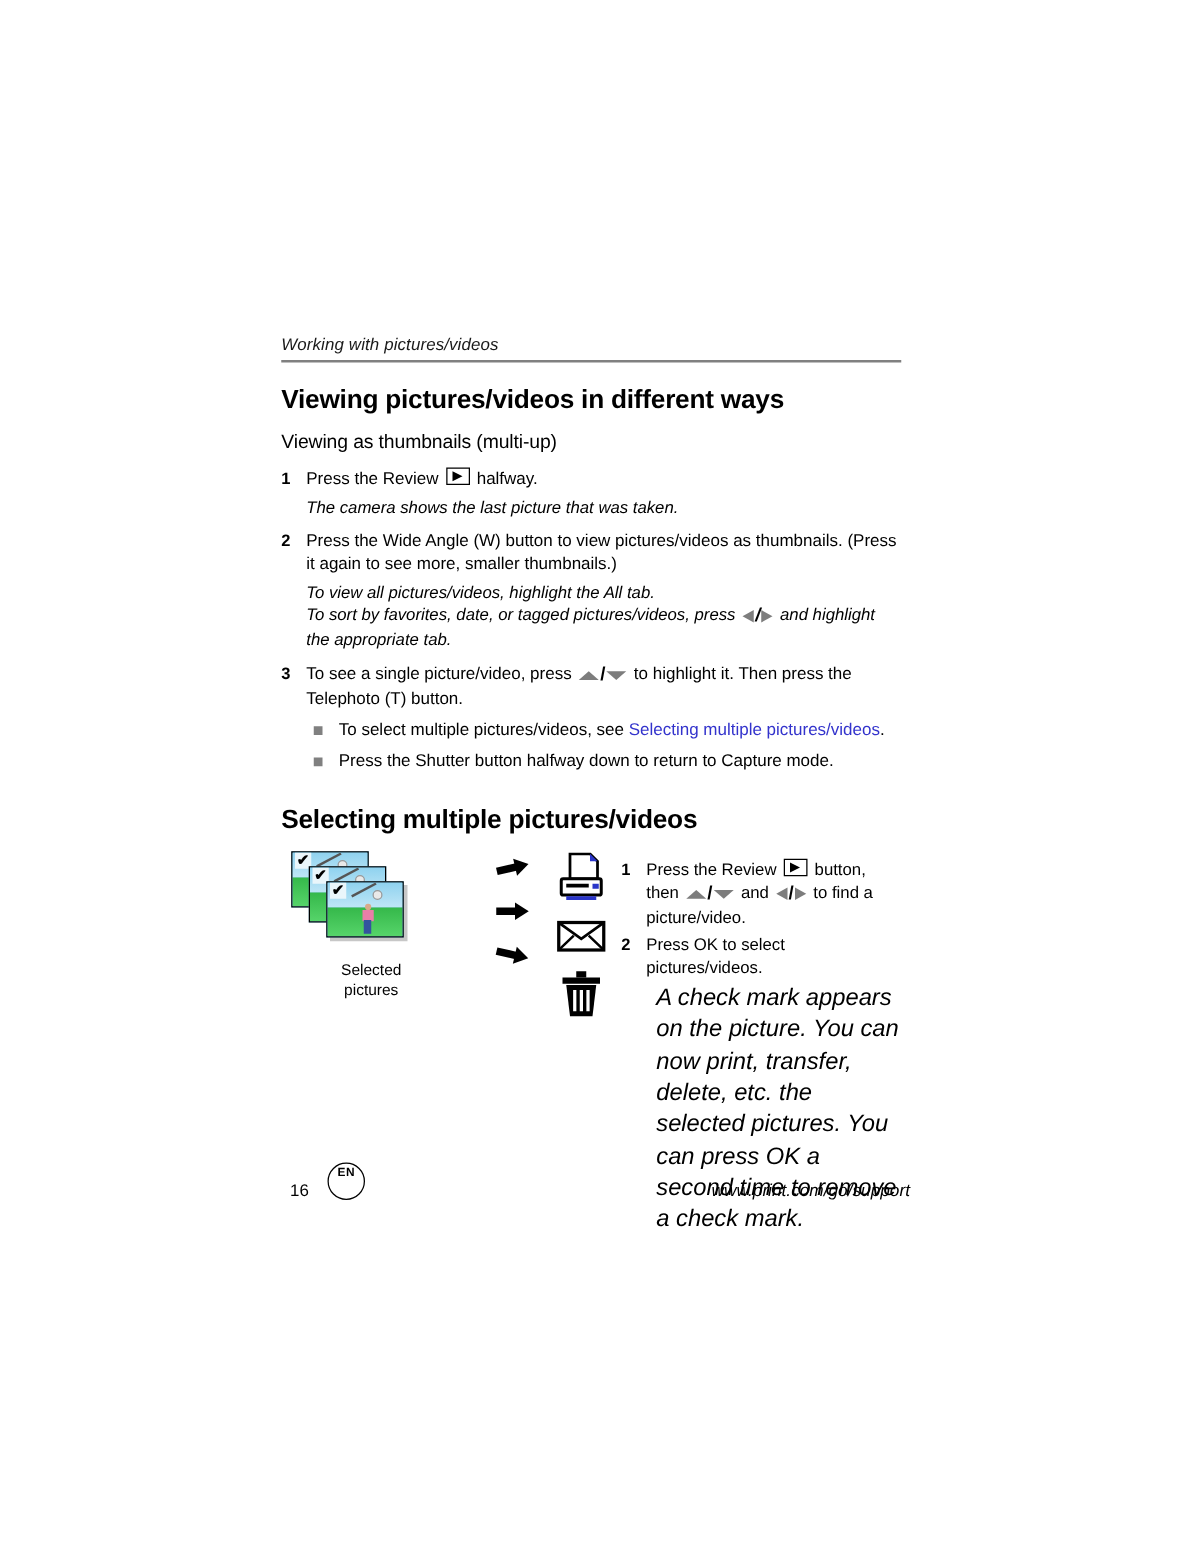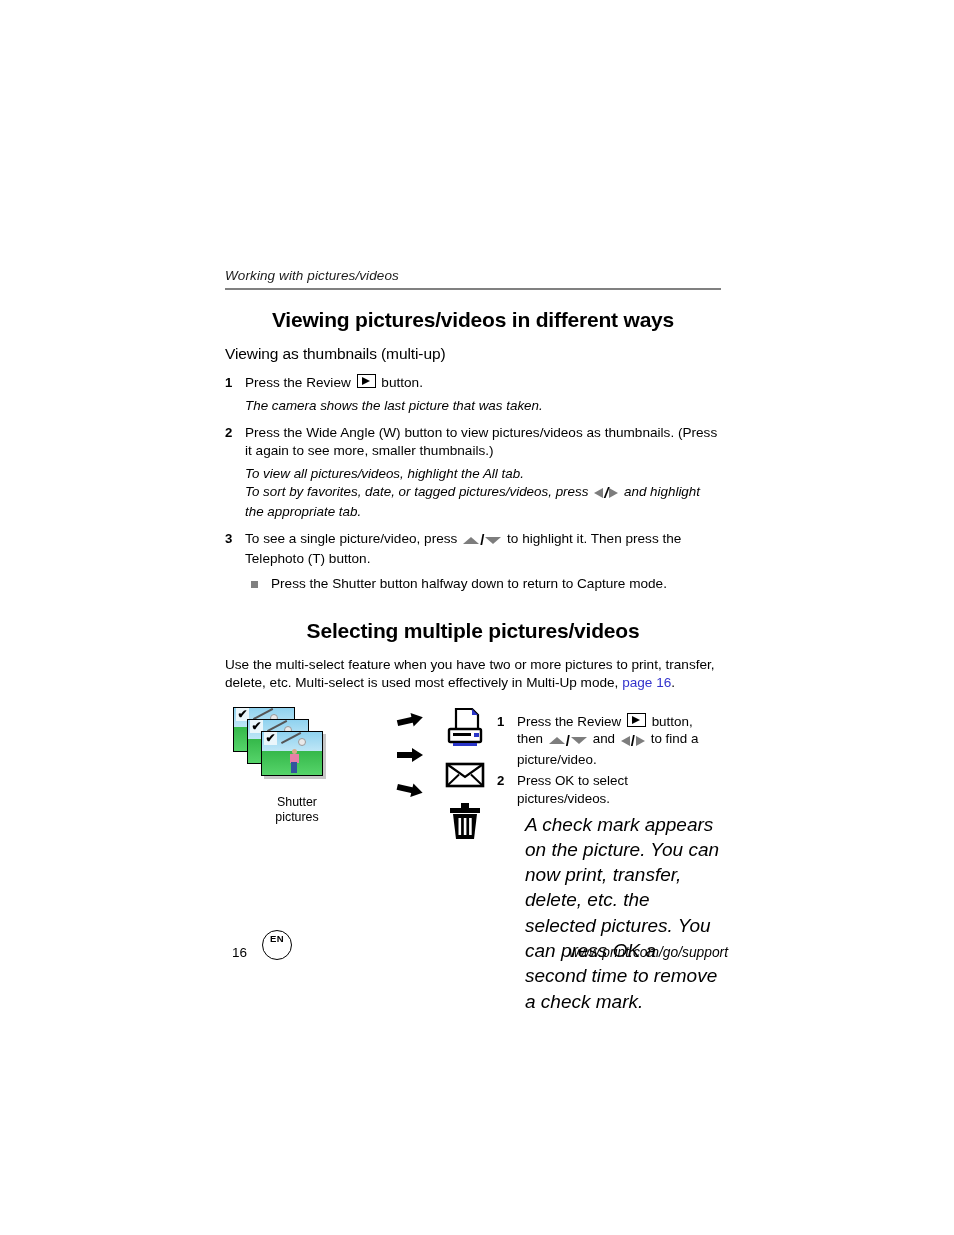--- a/index.html
+++ b/index.html
@@ -35,21 +35,20 @@
     width: 496px;
     margin-bottom: 18px;
   }
   
   h1.sect {
     font-size: 21px;
     font-weight: bold;
     margin: 0 0 13px 0;
     letter-spacing: -0.2px;
     line-height: 1.15;
-    text-align: center;
   }
   h2.sub {
     font-size: 15.5px;
     font-weight: normal;
     margin: 0 0 11px 0;
     letter-spacing: -0.1px;
   }
   
   .step {
     display: flex;
@@ -327,21 +326,21 @@
   <div class="header-rule"></div>
 
   <h1 class="sect">Viewing pictures/videos in different ways</h1>
   <h2 class="sub">Viewing as thumbnails (multi-up)</h2>
 
   <div class="step">
     <span class="num">1</span>
     <span class="body">
       <span>Press the Review</span>
       <span class="review-btn"></span>
-      <span>button.</span>
+      <span>halfway.</span>
     </span>
   </div>
   <div class="note">The camera shows the last picture that was taken.</div>
 
   <div class="step">
     <span class="num">2</span>
     <span class="body">Press the Wide Angle (W) button to view pictures/videos as thumbnails. (Press it again to see more, smaller thumbnails.)</span>
   </div>
   <div class="note tight">
     <span>To view all pictures/videos, highlight the All tab.</span><br>
@@ -355,30 +354,33 @@
     <span class="body">
       <span>To see a single picture/video, press</span>
       <span class="arrows"><span class="tri up"></span><span class="slash">/</span><span class="tri down"></span></span>
       <span>to highlight it. Then press the Telephoto (T) button.</span>
     </span>
   </div>
 
   <ul class="bullets">
     <li>
       <span class="bullet-sq"></span>
+      <span>
+        <span>To select multiple pictures/videos, see</span>
+        <a class="xref" href="#">Selecting multiple pictures/videos</a><span>.</span>
+      </span>
+    </li>
+    <li>
+      <span class="bullet-sq"></span>
       <span>Press the Shutter button halfway down to return to Capture mode.</span>
     </li>
   </ul>
 
   <h1 class="sect" style="margin-top:26px;">Selecting multiple pictures/videos</h1>
 
-  <p class="body-text">
-    <span>Use the multi-select feature when you have two or more pictures to print, transfer, delete, etc. Multi-select is used most effectively in Multi-Up mode,</span>
-    <a class="xref" href="#">page 16</a><span>.</span>
-  </p>
 
   <div class="illus-row">
 
     <div class="figure">
       <div class="photo-stack">
 
         <div class="photo p1">
           <div class="sky"></div>
             <div class="grass"></div>
           <div class="club"></div>
@@ -412,21 +414,21 @@
           <div class="golfer">
               <div class="g-head"></div>
               <div class="g-torso"></div>
               <div class="g-legs"></div>
             </div>
           <div class="check">✔</div>
         </div>
 
       </div>
       <div class="fig-caption">
-        <span>Shutter</span><br>
+        <span>Selected</span><br>
         <span>pictures</span>
       </div>
     </div>
 
     <div class="arrow-col">
       <div class="arrow-glyph tilt-up">
           <span class="shaft"></span>
           <span class="head"></span>
         </div>
       <div class="arrow-glyph">

